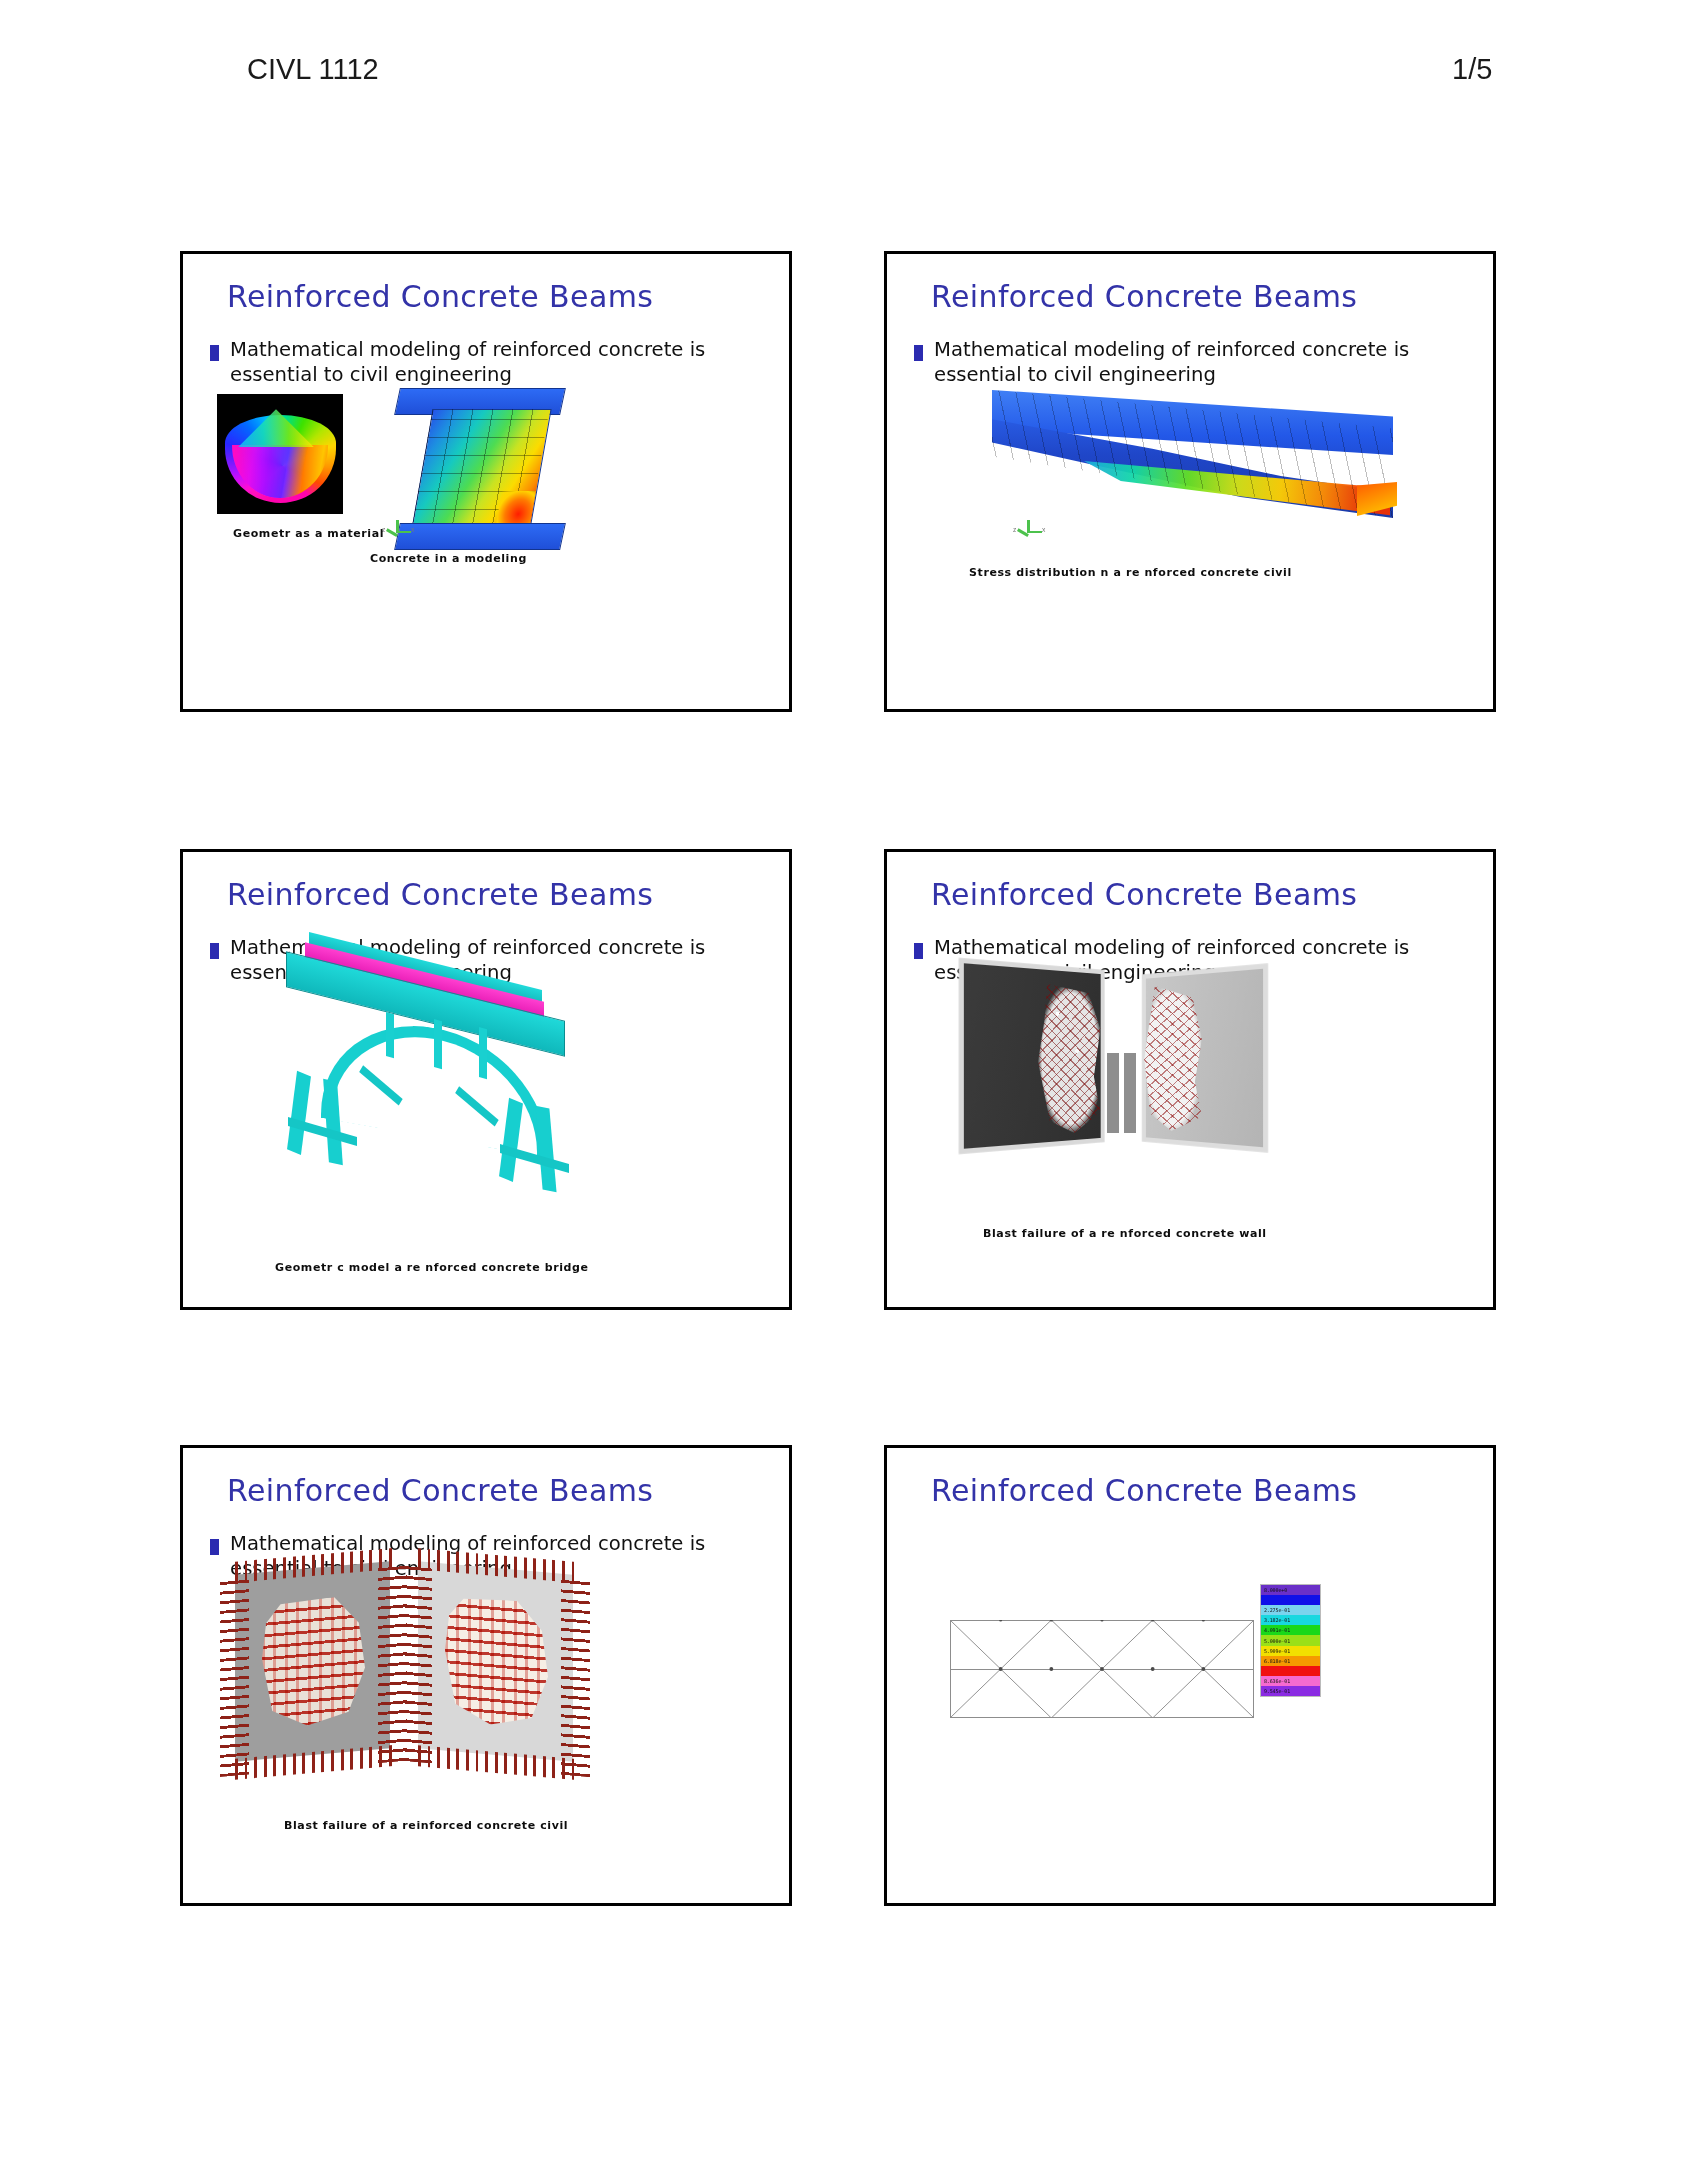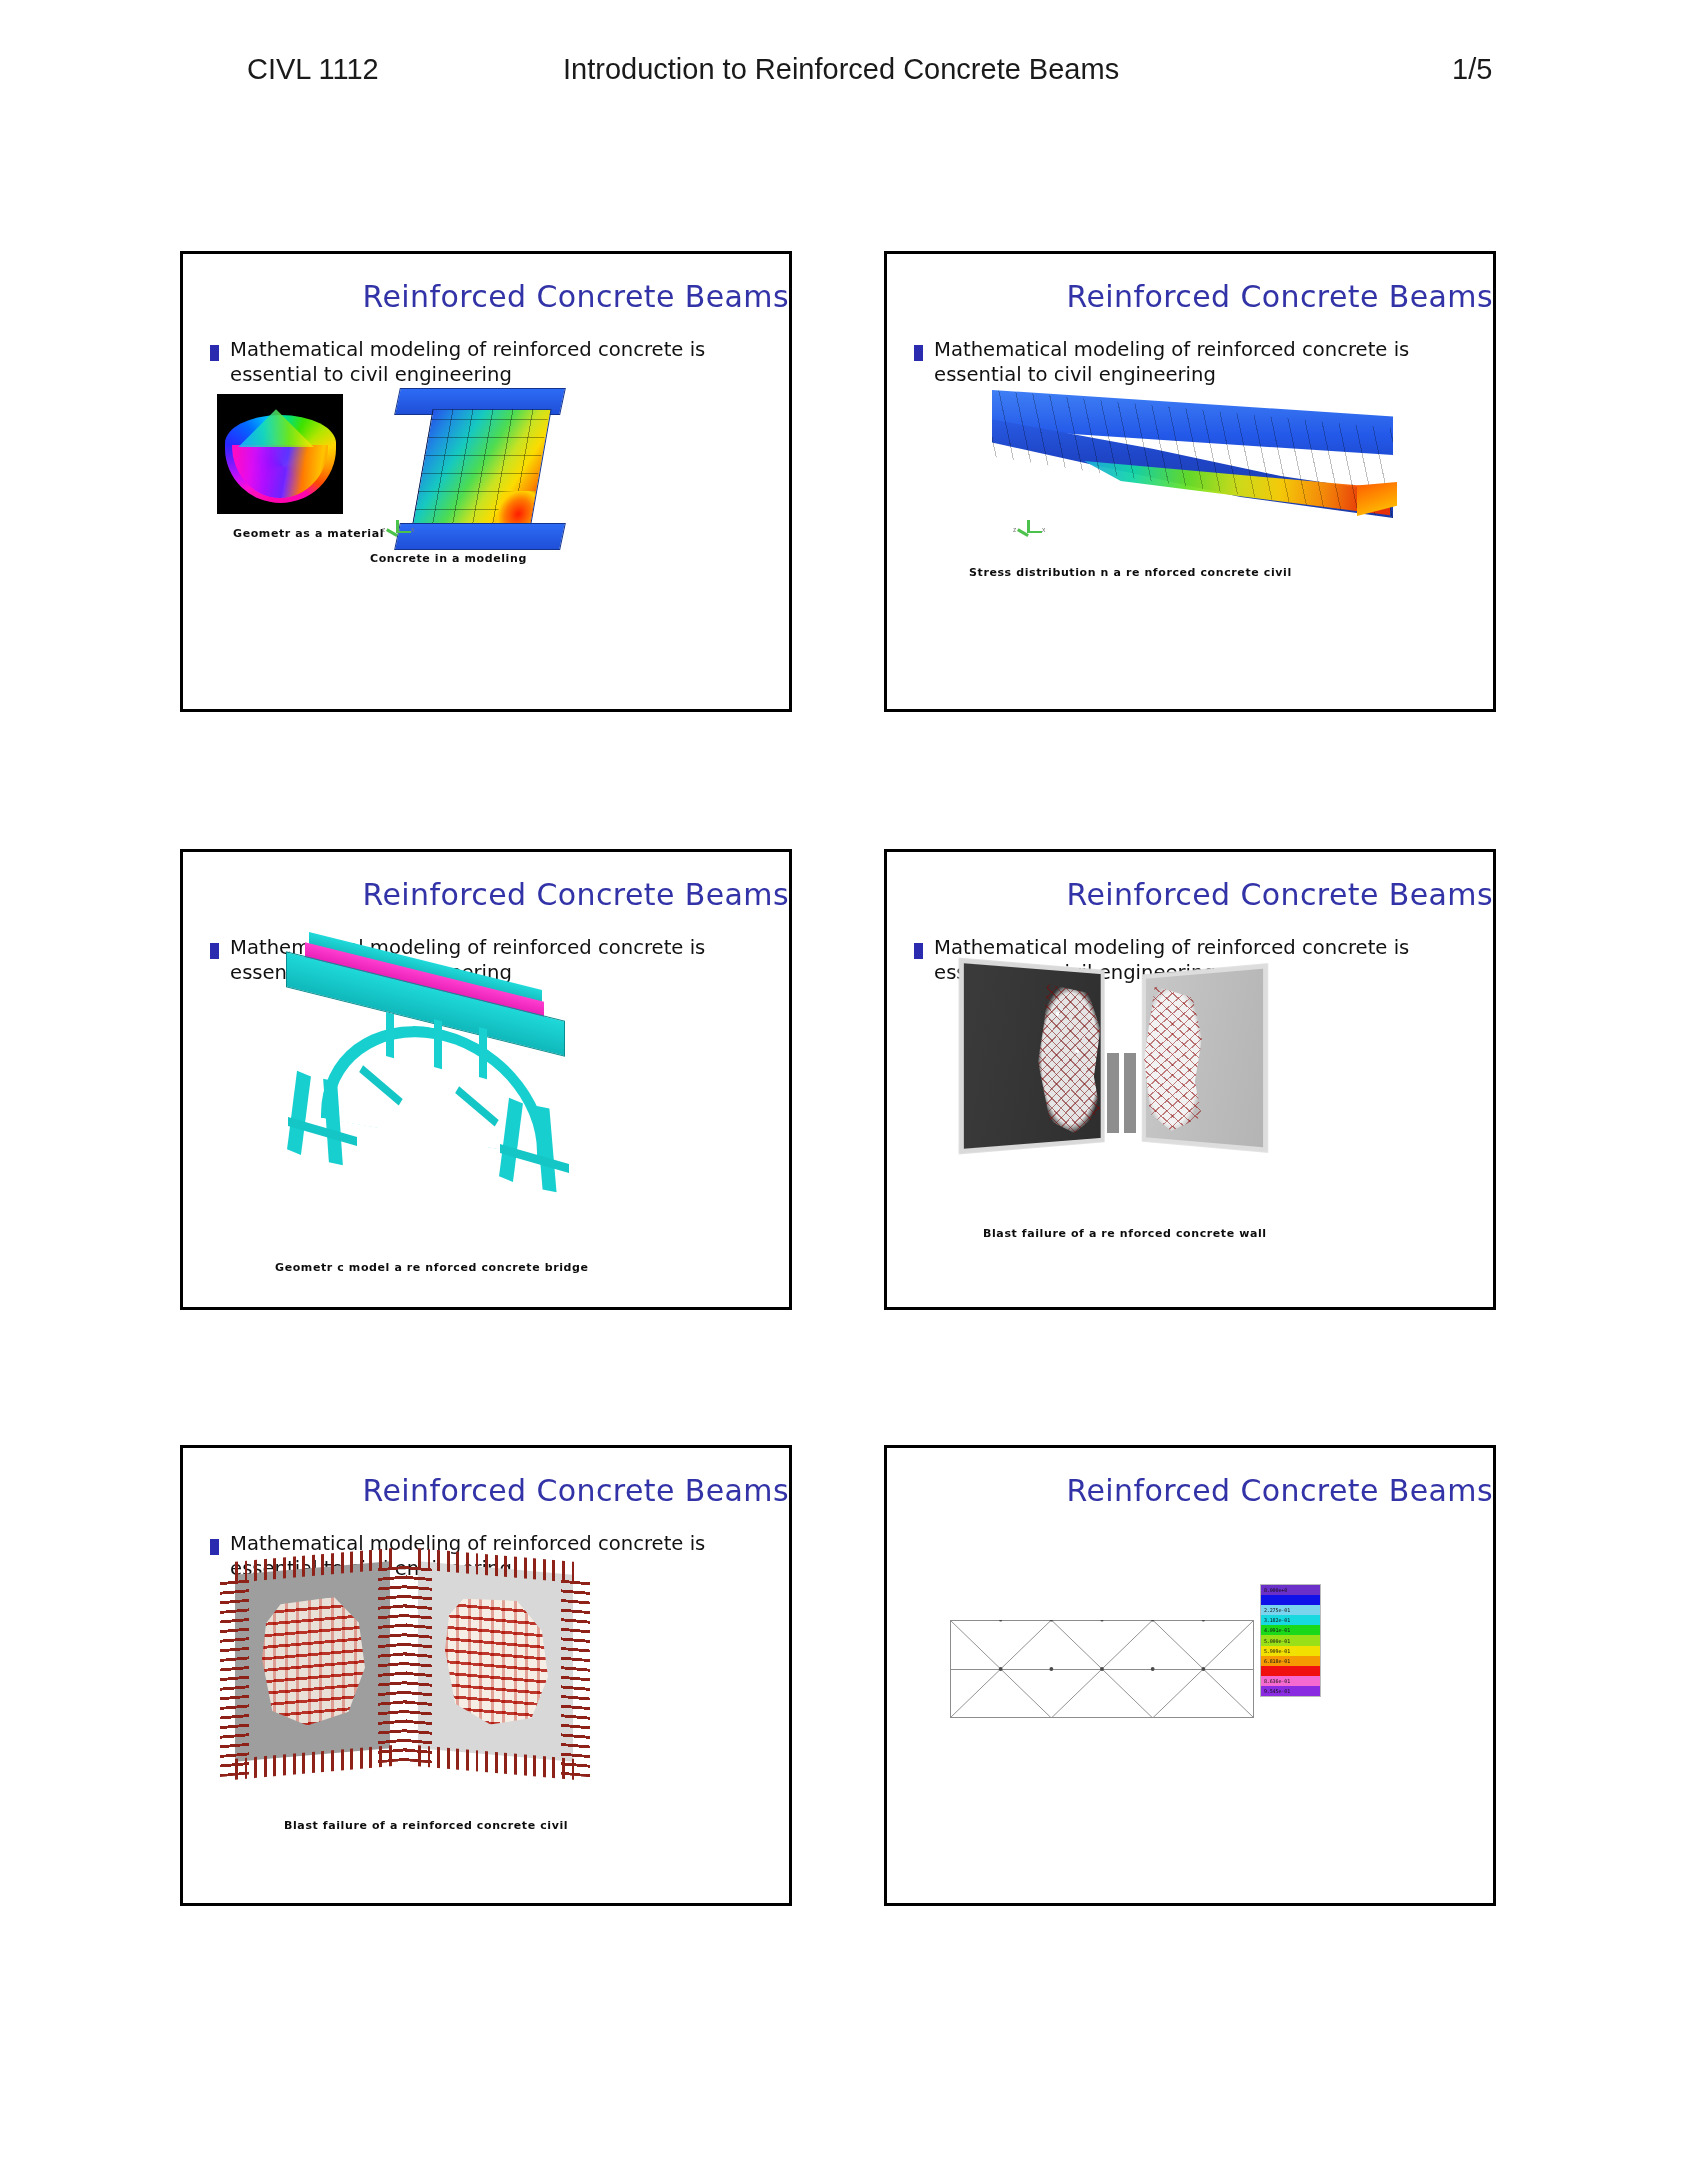--- a/index.html
+++ b/index.html
@@ -40,21 +40,21 @@
   }
   .s0{left:180px;top:251px;}
   .s1{left:884px;top:251px;}
   .s2{left:180px;top:849px;}
   .s3{left:884px;top:849px;}
   .s4{left:180px;top:1445px;}
   .s5{left:884px;top:1445px;}
 
   .slide-title{
     position:absolute;left:0;right:0;top:25px;
-    text-align:right;
+    text-align:left;
     font-family:"DejaVu Sans", sans-serif;
     font-size:30px;
     letter-spacing:0.4px;
     color:#3333a8;
     font-weight:400;
     white-space:nowrap;
     margin-left:44px;
   }
   .bullet{
     position:absolute;left:27px;right:21px;top:84px;
@@ -305,21 +305,20 @@
     font-size:5px;color:#111;white-space:nowrap;letter-spacing:-0.1px;
   }
 </style>
 </head>
 <body>
 
 <div class="page">
 
   <div class="hdr">
     <span class="course">CIVL 1112</span>
-    <span class="title">Introduction to Reinforced Concrete Beams</span>
     <span class="pageno">1/5</span>
   </div>
 
   <div class="grid">
 
     <div class="slide s0">
       <div class="slide-title">Reinforced Concrete Beams</div>
       <div class="bullet">
         <span class="mark"></span>
         <span class="btext">Mathematical modeling of reinforced concrete is essential to civil engineering</span>

